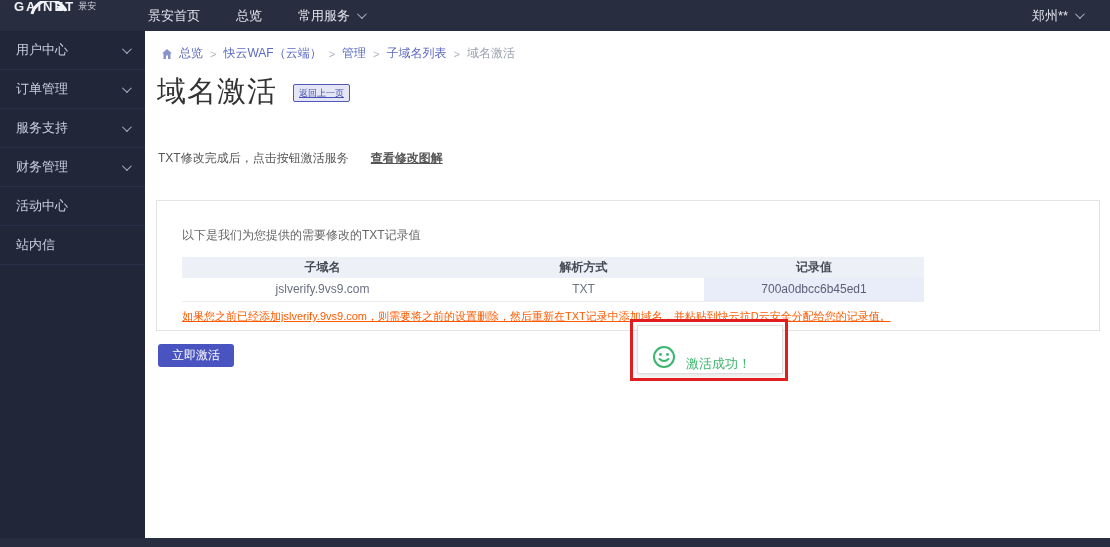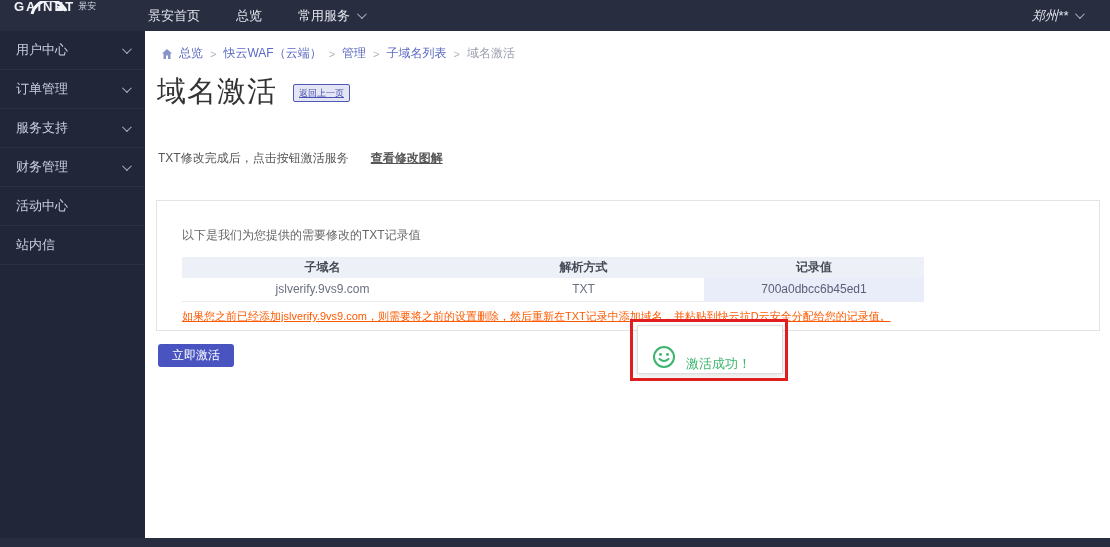--- a/index.html
+++ b/index.html
@@ -8,21 +8,21 @@
   .stage { position:absolute; inset:0; width:1110px; height:547px; background:#fff; }
 
   
   .topbar { position:absolute; top:0; left:0; width:1110px; height:31px; background:#282d3f; display:flex; align-items:center; z-index:5; }
   .logo { display:flex; width:130px; padding-left:14px; height:100%; position:relative; cursor:pointer; }
   .logo-swoosh { position:absolute; left:28px; top:1px; }
   .logo-text { color:#f2f3f7; font-size:13px; letter-spacing:2px; font-weight:bold; line-height:1; padding-bottom:5px; }
   .logo-suffix { color:#d6d9e4; font-size:9px; padding:0 0 5px 3px; }
   .topnav { display:flex; align-items:center; height:100%; margin-left:0; }
   .topnav-item { color:#e3e6ef; font-size:13px; padding:0 18px; height:100%; display:flex; align-items:center; cursor:pointer; }
-  .topbar-right { margin-left:auto; display:flex; align-items:center; padding-right:28px;font-style:italic; }
+  .topbar-right { margin-left:auto; display:flex; align-items:center; padding-right:28px; }
   .user-entry { color:#e3e6ef; font-size:13px; display:flex; align-items:center; cursor:pointer; }
   .chev { display:inline-block; width:7px; height:7px; border-right:1px solid #aeb4c6; border-bottom:1px solid #aeb4c6; transform:rotate(45deg) translateY(-2px); margin-left:7px; }
 
   
   .sidebar { position:absolute; top:31px; left:0; width:145px; height:516px; background:#212639; z-index:4; }
   .side-item { height:39px; display:flex; align-items:center; padding:0 16px; color:#c9cfdf; font-size:13px; border-bottom:1px solid #2a3047; cursor:pointer; position:relative; }
   .side-item .chev { margin-left:auto; }
 
   
   .footer-strip { position:absolute; left:0; bottom:0; width:1110px; height:9px; background:#282d3f; z-index:6; }

